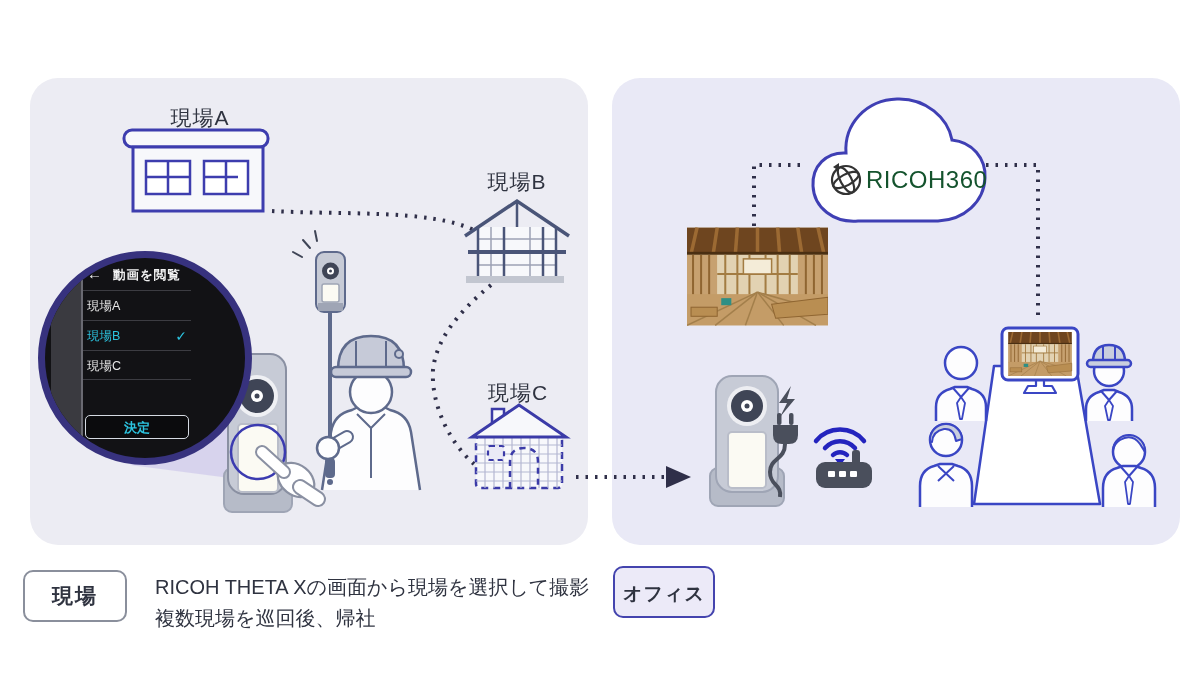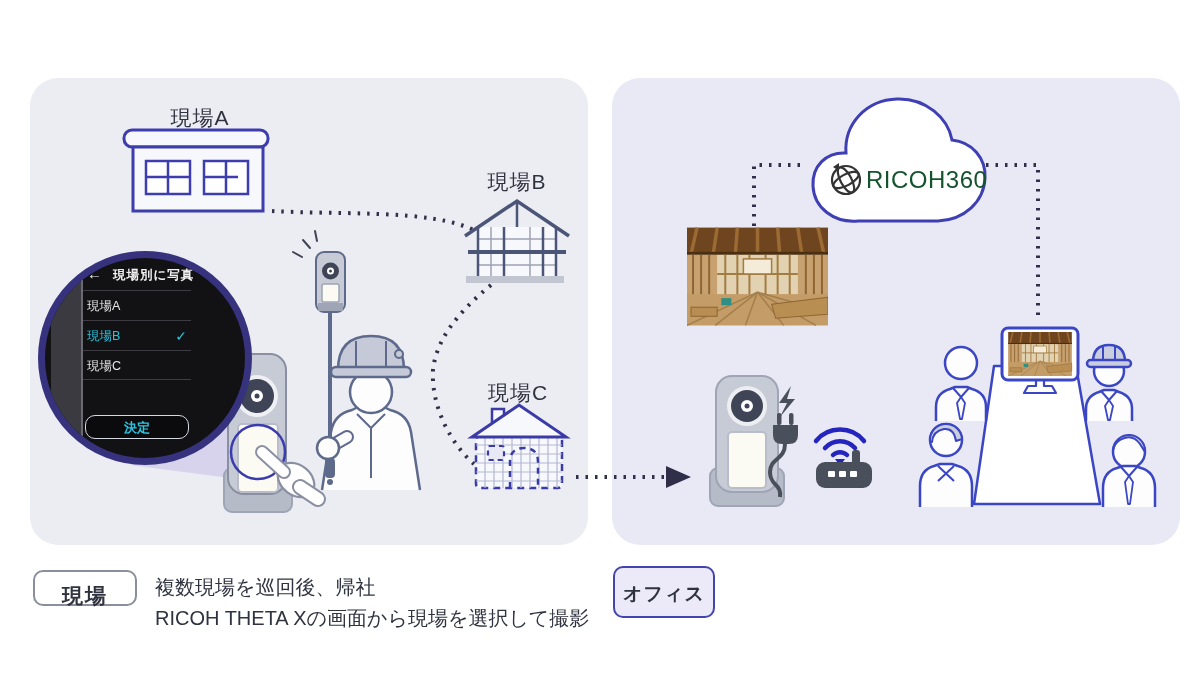--- a/index.html
+++ b/index.html
@@ -16,25 +16,25 @@
   #phone-circle .sliver{position:absolute;left:6px;top:0;width:30px;height:200px;background:#3A3A40;border-right:2px solid #6A6A72;}
   .ph-header{position:absolute;left:38px;top:6px;width:112px;height:22px;color:#F2F2F2;}
   .ph-back{position:absolute;left:4px;top:1px;font-size:15px;}
   .ph-title{position:absolute;left:30px;top:3px;font-size:12.5px;font-weight:bold;letter-spacing:1px;}
   .ph-list{position:absolute;left:38px;top:32px;width:108px;}
   .ph-row{position:relative;height:30px;line-height:30px;border-top:1.5px solid #3C3C42;color:#E8E8E8;font-size:12.5px;padding-left:4px;box-sizing:border-box;}
   .ph-row:last-child{border-bottom:1.5px solid #3C3C42;}
   .ph-row.selected{color:#2CC4E0;}
   .ph-check{position:absolute;right:4px;top:0;font-size:14px;color:#2CC4E0;}
   .ph-confirm{position:absolute;left:40px;top:157px;width:104px;height:24px;border:1.5px solid #D5DAE2;
-    border-radius:10px;background:#0B0B0D;color:#2CC4E0;font-size:13px;font-weight:bold;text-align:center;line-height:24px;box-sizing:border-box;}
+    border-radius:5px;background:#0B0B0D;color:#2CC4E0;font-size:13px;font-weight:bold;text-align:center;line-height:24px;box-sizing:border-box;}
   #ricoh-text{position:absolute;left:866px;top:166px;z-index:4;font-size:24px;color:#14532d;font-weight:500;letter-spacing:0.5px;}
   
   .legend-box{position:absolute;z-index:4;box-sizing:border-box;text-align:center;font-weight:bold;color:#2F3340;border-radius:10px;}
-  #legend-site-box{left:23px;top:570px;width:104px;height:36px;border:2px solid #8A8F9C;background:#fff;font-size:21px;line-height:48px;letter-spacing:2px;margin-left:10px;}
+  #legend-site-box{left:23px;top:570px;width:104px;height:52px;border:2px solid #8A8F9C;background:#fff;font-size:21px;line-height:48px;letter-spacing:2px;}
   #legend-office-box{left:613px;top:566px;width:102px;height:52px;border:2px solid #4444AE;background:#ECEAF8;font-size:19px;line-height:52px;letter-spacing:1px;}
   .legend-text{position:absolute;z-index:4;color:#2F3340;font-size:20px;line-height:31px;}
   #legend-site-text{left:155px;top:572px;}
   #legend-office-text{left:735px;top:555px;line-height:30px;}
 </style>
 </head>
 <body>
 
 <div id="stage">
   <div id="panel-left" class="panel"></div>
@@ -286,37 +286,37 @@
       <path d="M1103,507 V488 Q1103,472 1117,468 L1123,466 H1135 L1141,468 Q1155,472 1155,488 V507"></path>
       <path d="M1121,467 L1129,476 L1137,467" fill="none" stroke-width="2"></path>
       <path d="M1129,476 L1133,482 L1130,504 H1128 L1125,482 Z" stroke-width="1.8"></path>
     </g>
   </svg>
 
   <div id="phone-circle">
     <div class="sliver"></div>
     <div class="ph-header">
       <span class="ph-back">←</span>
-      <span class="ph-title">現場別に写真</span>
+      <span class="ph-title">動画を閲覧</span>
     </div>
     <div class="ph-list">
       <div class="ph-row">現場A</div>
       <div class="ph-row selected">
         <span>現場B</span>
         <span class="ph-check">✓</span>
       </div>
       <div class="ph-row">現場C</div>
     </div>
     <div class="ph-confirm">決定</div>
   </div>
 
   <div class="site-label" style="left:160px;top:104px;width:80px;">現場A</div>
   <div class="site-label" style="left:462px;top:168px;width:110px;">現場B</div>
   <div class="site-label" style="left:463px;top:379px;width:110px;">現場C</div>
   <div id="ricoh-text">RICOH360</div>
 
   <div id="legend-site-box" class="legend-box">現場</div>
   <div id="legend-site-text" class="legend-text">
+    <div>RICOH THETA Xの画面から現場を選択して撮影</div>
     <div>複数現場を巡回後、帰社</div>
-    <div>RICOH THETA Xの画面から現場を選択して撮影</div>
   </div>
   <div id="legend-office-box" class="legend-box">オフィス</div>
 </div>
 
 </body></html>

